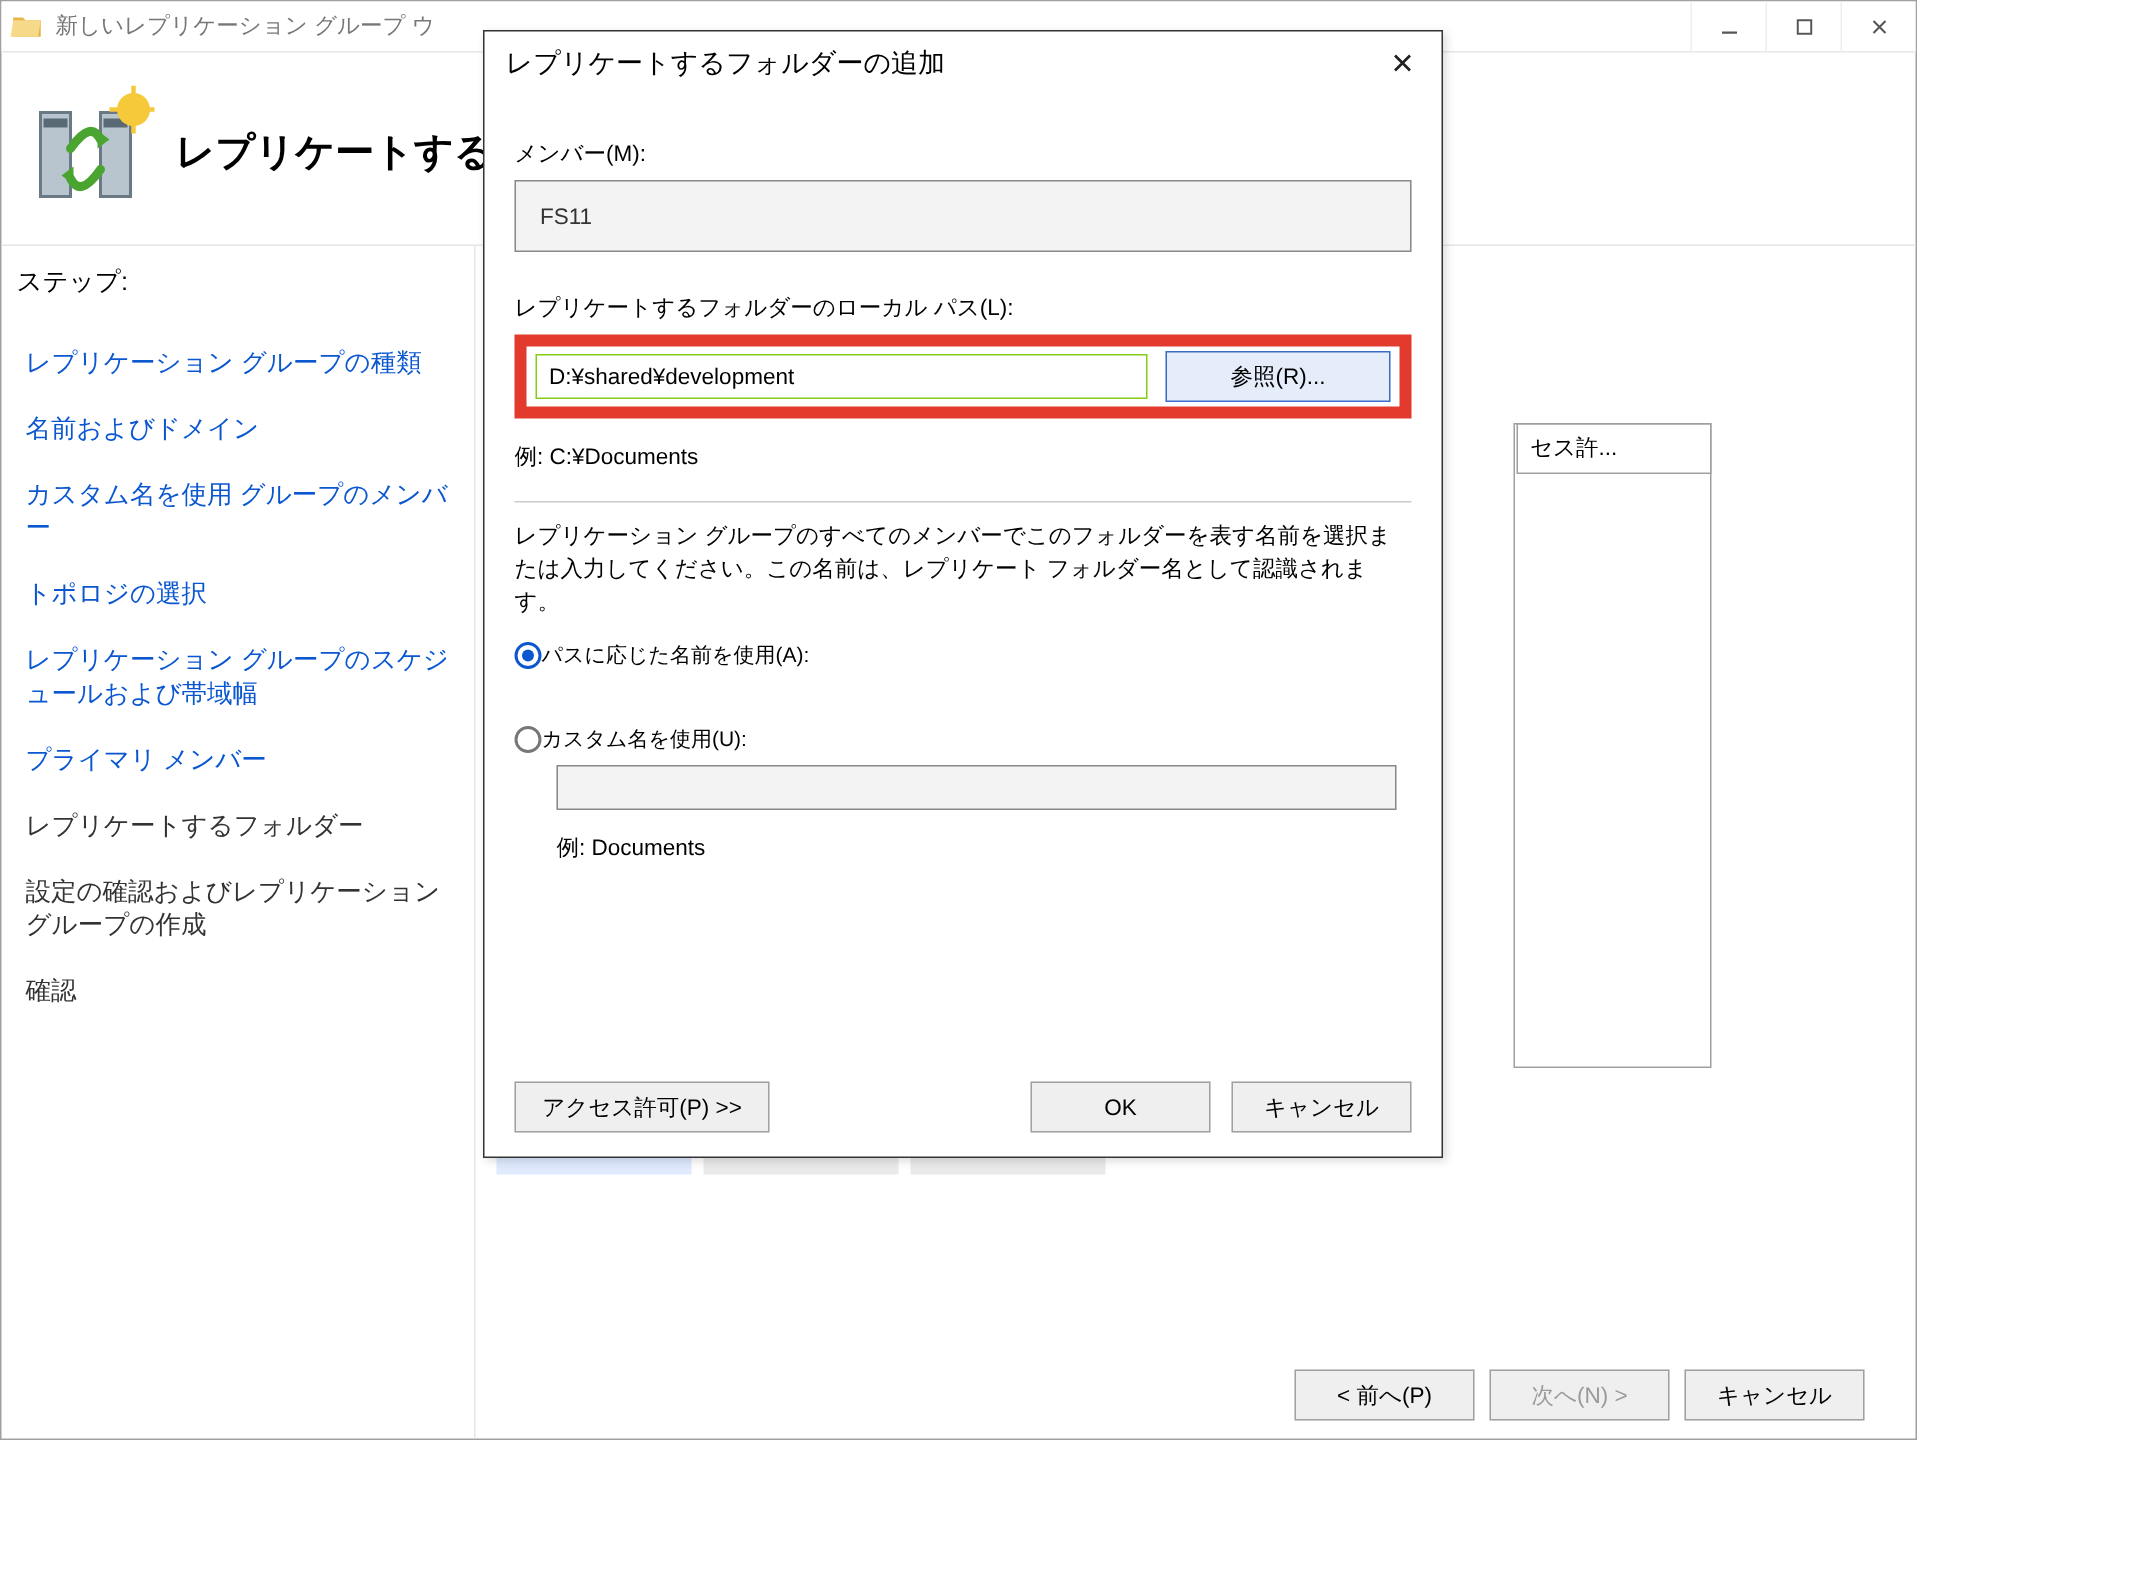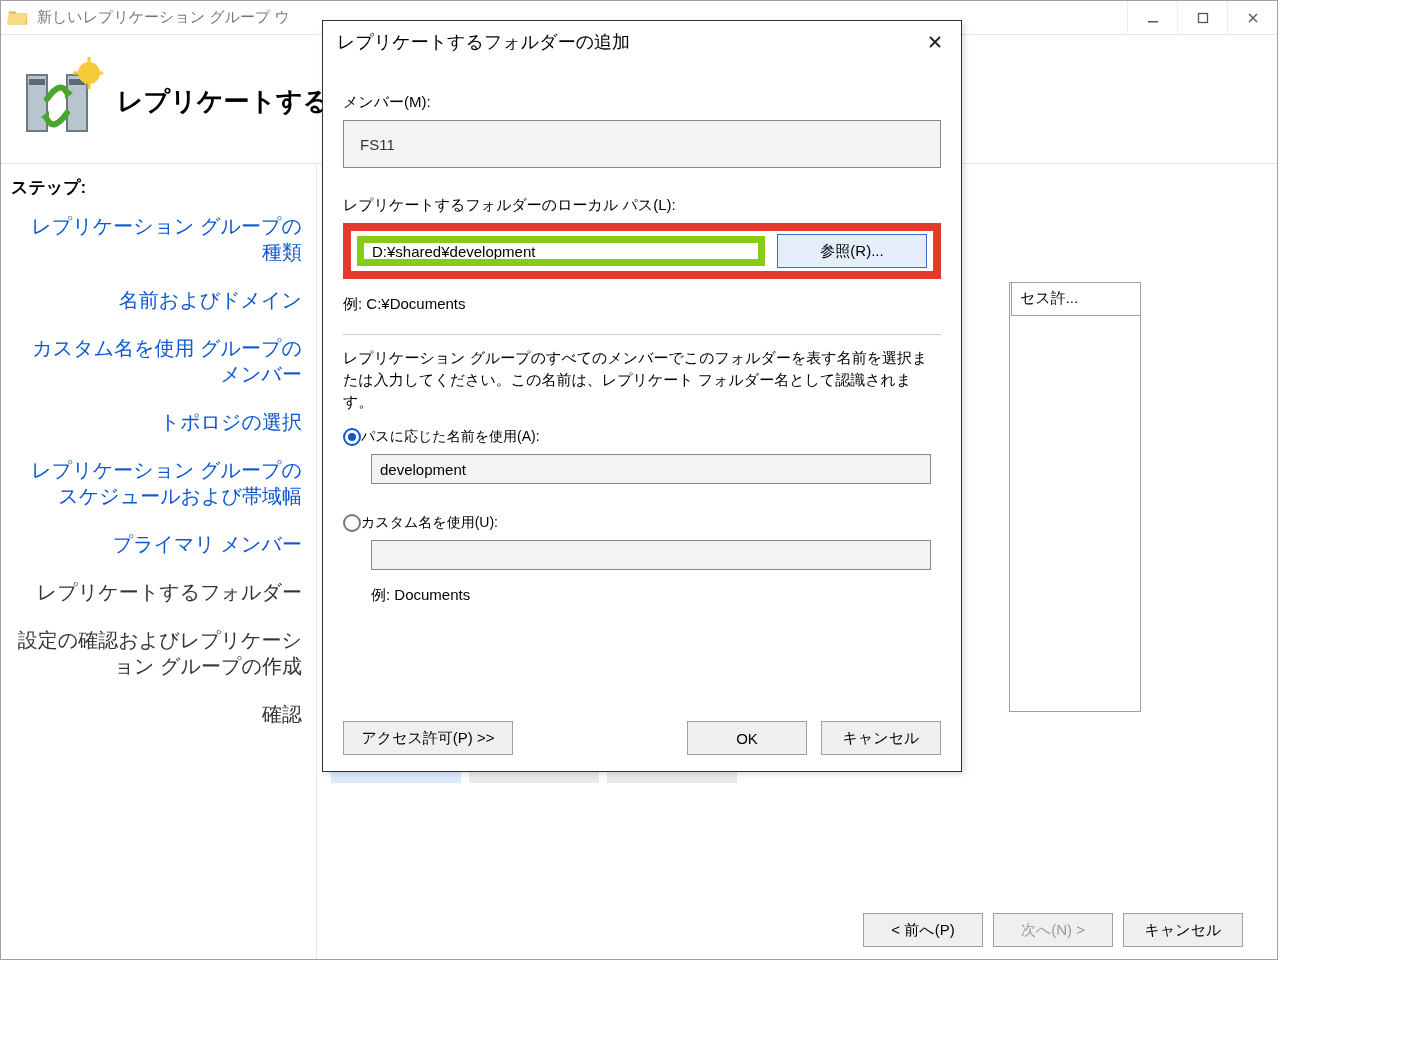--- a/index.html
+++ b/index.html
@@ -72,31 +72,30 @@
       display: flex;
       border-top: 1px solid #e6e6e6;
       height: calc(100% - 34px - 128px);
     }
     .steps {
       width: 316px;
       padding: 12px 14px 14px 10px;
       border-right: 1px solid #e6e6e6;
     }
     .steps-label {
-      font-weight: 700;
+      font-weight: 400;
       font-size: 17px;
-      margin-bottom: 14px;
+      margin-bottom: 32px;
     }
     .steps-list .step {
       color: #0b57d0;
       margin: 0 0 22px 6px;
-      font-size: 20px;
+      font-size: 17px;
       line-height: 1.3;
       cursor: pointer;
-      text-align: right;
     }
     .steps-list .step.inactive {
       color: #333;
       cursor: default;
     }
     .steps-list .step.current {
       color: #333;
       cursor: default;
     }
     .wizard-main {
@@ -203,21 +202,21 @@
       border: 8px solid #e23b2e;
       margin-top: 6px;
       padding: 0;
       height: 56px;
       align-items: center;
     }
     .highlight-row input {
       flex: 1;
       height: 30px;
       margin: 4px 6px;
-      border: 7px solid #84cc16;
+      border: 1px solid #84cc16;
       padding: 4px 8px;
       font-size: 15px;
     }
     .highlight-row button {
       width: 150px;
       height: 34px;
       margin: 4px 6px;
       border: 1px solid #3b6cc7;
       background: #e4edf9;
       font-size: 15px;
@@ -392,21 +391,20 @@
     <div class="example">例: C:¥Documents</div>
 
     <hr class="divider">
 
     <div class="desc">レプリケーション グループのすべてのメンバーでこのフォルダーを表す名前を選択または入力してください。この名前は、レプリケート フォルダー名として認識されます。</div>
 
     <div class="radio-row">
       <span class="radio checked"></span>
       <span>パスに応じた名前を使用(A):</span>
     </div>
-    <input class="indent-input" readonly="" value="development" style="">
 
     <div style="height:24px"></div>
     <div class="radio-row">
       <span class="radio"></span>
       <span>カスタム名を使用(U):</span>
     </div>
     <input class="indent-input" readonly="" value="" style="">
     <div class="example" style="margin-left:28px">例: Documents</div>
   </div>
 

